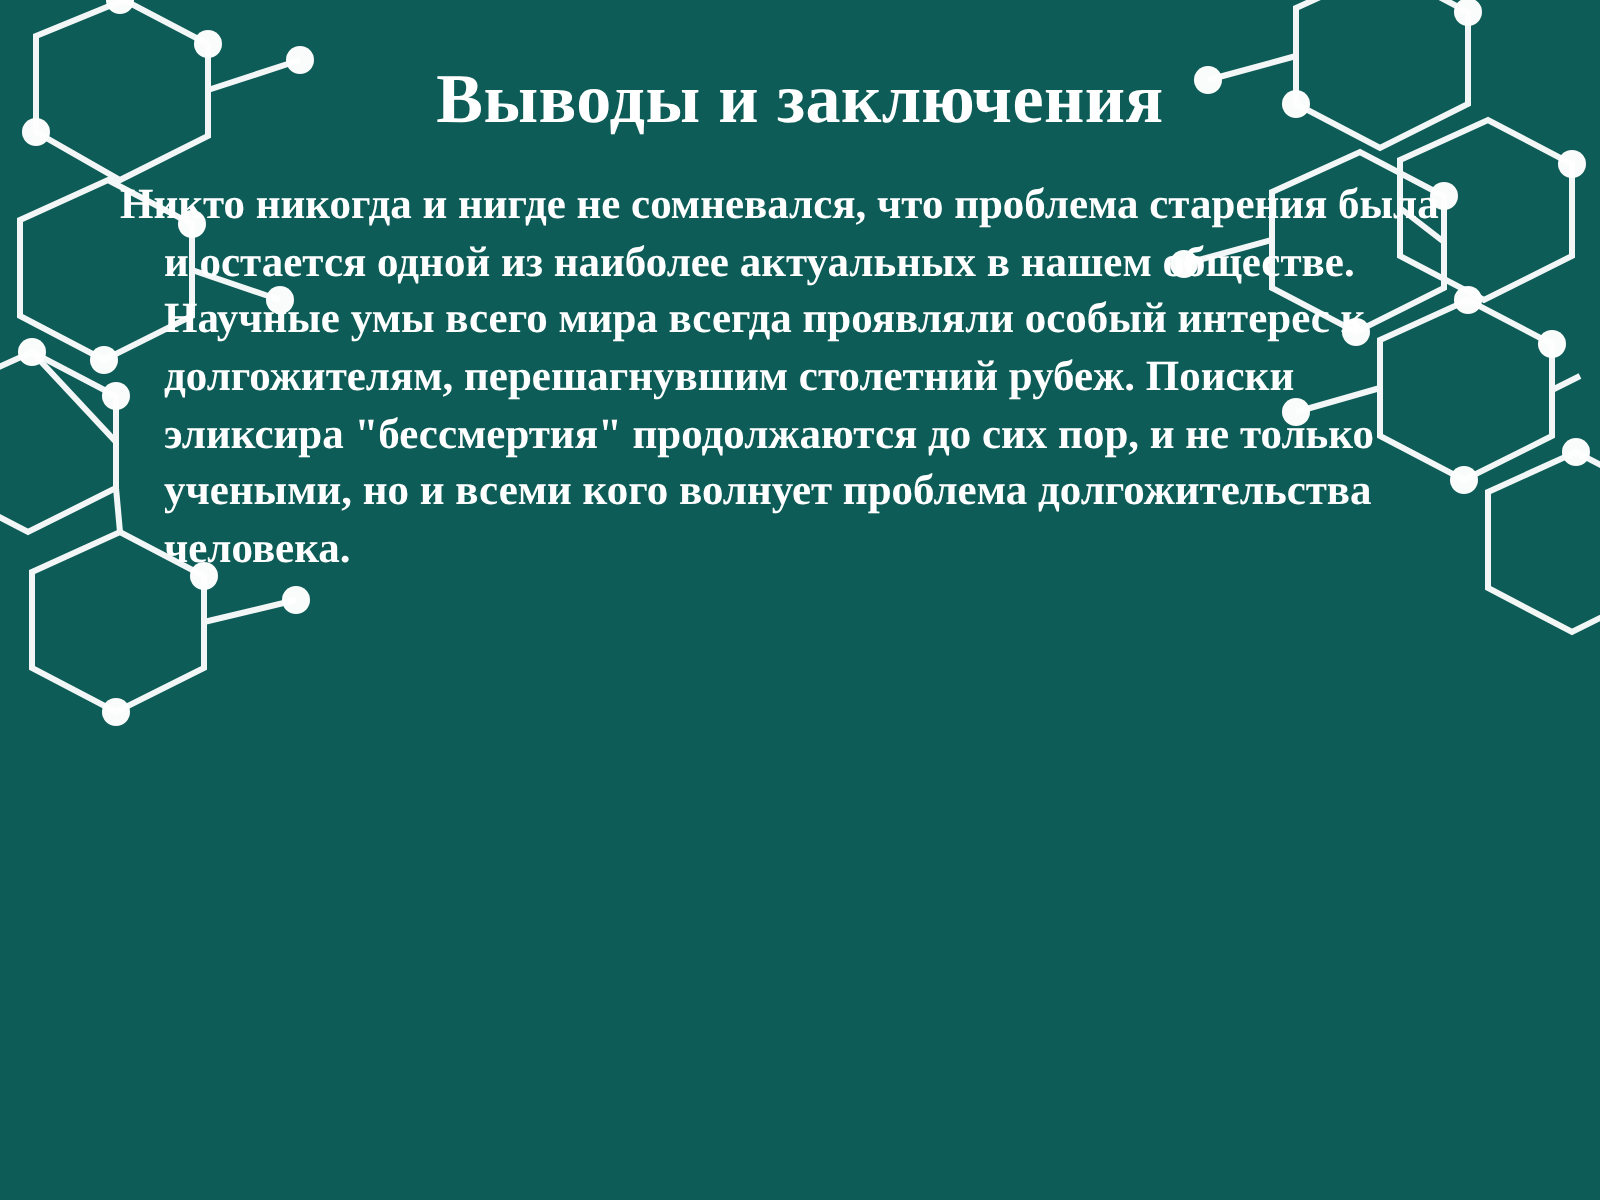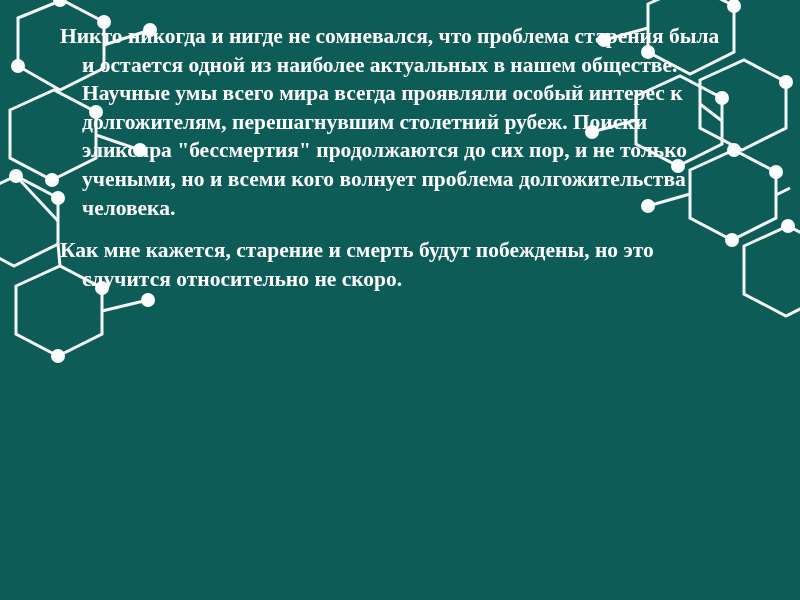--- a/index.html
+++ b/index.html
@@ -116,19 +116,19 @@
       <circle cx="776" cy="172" r="7"></circle>
       <circle cx="732" cy="240" r="7"></circle>
       <circle cx="788" cy="226" r="7"></circle>
       <circle cx="604" cy="40" r="7"></circle>
       <circle cx="592" cy="132" r="7"></circle>
       <circle cx="648" cy="206" r="7"></circle>
     </g>
   </svg>
 
   <div class="content">
+    <h1 class="slide-title">Выводы и заключения</h1>
 
     <div class="body-list">
       <p class="body-para">Никто никогда и нигде не сомневался, что проблема старения была и остается одной из наиболее актуальных в нашем обществе. Научные умы всего мира всегда проявляли особый интерес к долгожителям, перешагнувшим столетний рубеж. Поиски эликсира "бессмертия" продолжаются до сих пор, и не только учеными, но и всеми кого волнует проблема долгожительства человека.</p>
-      <p class="body-para">Как мне кажется, старение и смерть будут побеждены, но это случится относительно не скоро.</p>
     </div>
   </div>
 </div>
 
 </body></html>

